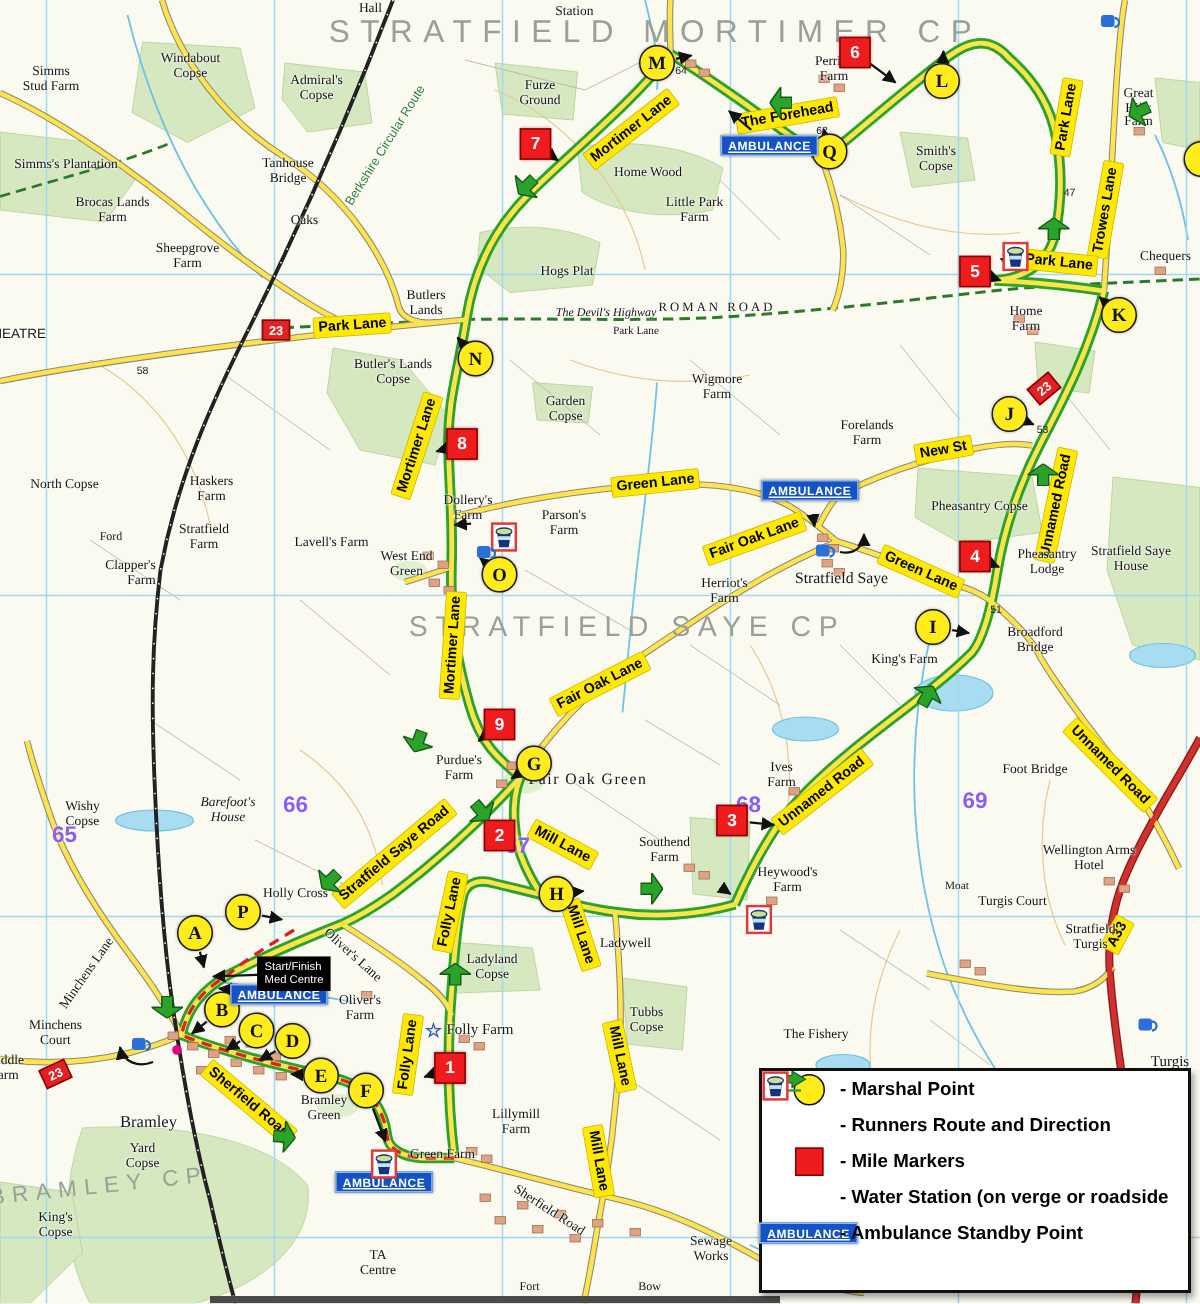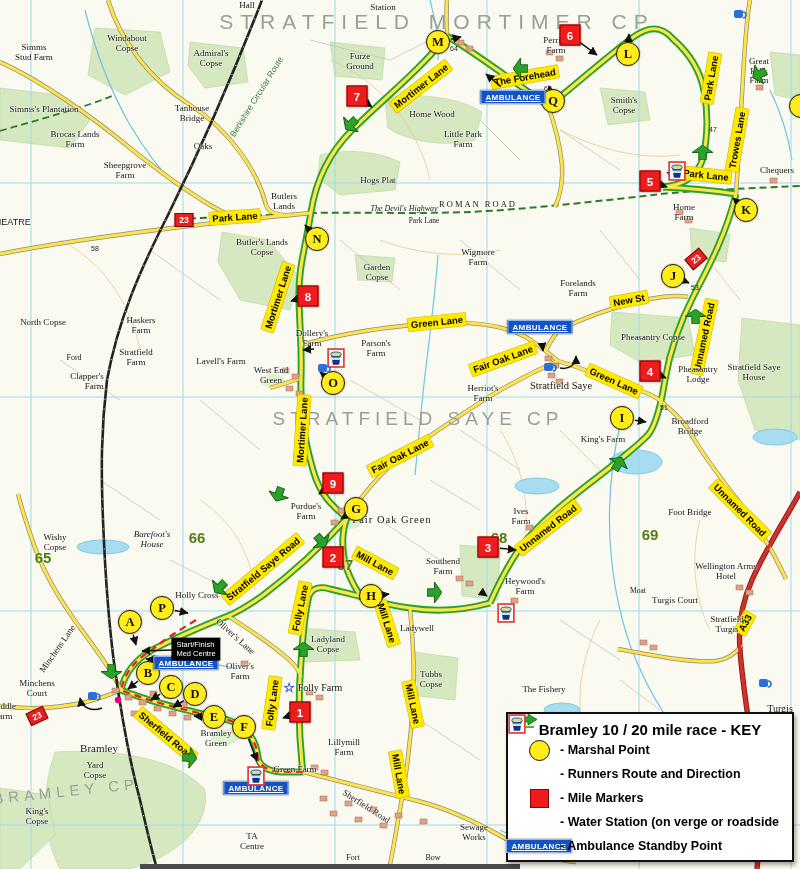--- a/index.html
+++ b/index.html
@@ -11,21 +11,21 @@
   #annot{z-index:5;pointer-events:none;}
   #markers{position:absolute;left:0;top:0;width:800px;height:869px;z-index:6;}
   .plabel{position:absolute;transform:translate(-50%,-50%);white-space:pre;text-align:center;
           font-family:"Liberation Serif",serif;font-size:9px;line-height:1.08;color:#141414;
           text-shadow:0 0 2px #fff,0 0 2px #fff;}
   .rlabel{position:absolute;transform:translate(-50%,-50%);white-space:nowrap;
           background:#ffe900;color:#000;font-weight:bold;font-size:9.5px;line-height:13px;
           padding:0 3px;border-radius:1px;box-shadow:0 0 0 .5px #c9b400;}
   .alabel{position:absolute;transform:translate(-50%,-50%);white-space:nowrap;color:#98a098;
           font-family:"Liberation Sans",sans-serif;}
-  .gridnum{position:absolute;transform:translate(-50%,-50%);color:#4d7c0f;font-weight:bold;
+  .gridnum{position:absolute;transform:translate(-50%,-50%);color:#8b5cf6;font-weight:bold;
            font-size:15px;font-family:"Liberation Sans",sans-serif;text-shadow:0 0 2px #fff;}
   .minnum{position:absolute;transform:translate(-50%,-50%);color:#222;font-size:7px;
           font-family:"Liberation Sans",sans-serif;}
   .marshal{position:absolute;width:22px;height:22px;border-radius:50%;background:#ffec1a;
            border:1.4px solid #1a1a1a;transform:translate(-50%,-50%);display:flex;
            align-items:center;justify-content:center;font-family:"Liberation Serif",serif;
            font-weight:bold;font-size:12.5px;color:#111;box-shadow:0 0 2px rgba(0,0,0,.4);}
   .mile{position:absolute;width:19px;height:19px;background:#ee1c1c;border:1px solid #8c0000;
         transform:translate(-50%,-50%);display:flex;align-items:center;justify-content:center;
         font-weight:bold;font-size:11.5px;color:#fff;box-shadow:0 0 2px rgba(0,0,0,.45);}
@@ -654,21 +654,20 @@
       <div class="routearrow" style="left: 293px; top: 642px; transform: translate(-50%, -50%) rotate(0deg);">
         <svg width="21" height="15" viewBox="0 0 20 14">
           <polygon points="10,0 20,7 13.5,7 13.5,14 6.5,14 6.5,7 0,7" fill="#2ba32b" stroke="#145c14" stroke-width="0.9"></polygon>
         </svg>
       </div>
       <div class="startfinish" style="left: 196px; top: 649px;">Start/Finish
 Med Centre</div>
     </div>
 
   <div id="key">
-    <div class="ktitle">Bramley 10 / 20 mile race - KEY</div>
     <div id="krows">
         <div class="krow">
           <div class="kicon">
             <div class="kcircle"></div>
           </div>
           <div class="klabel">- Marshal Point</div>
         </div>
         <div class="krow">
           <div class="kicon">
             <svg width="30" height="16" viewBox="0 0 30 16">

